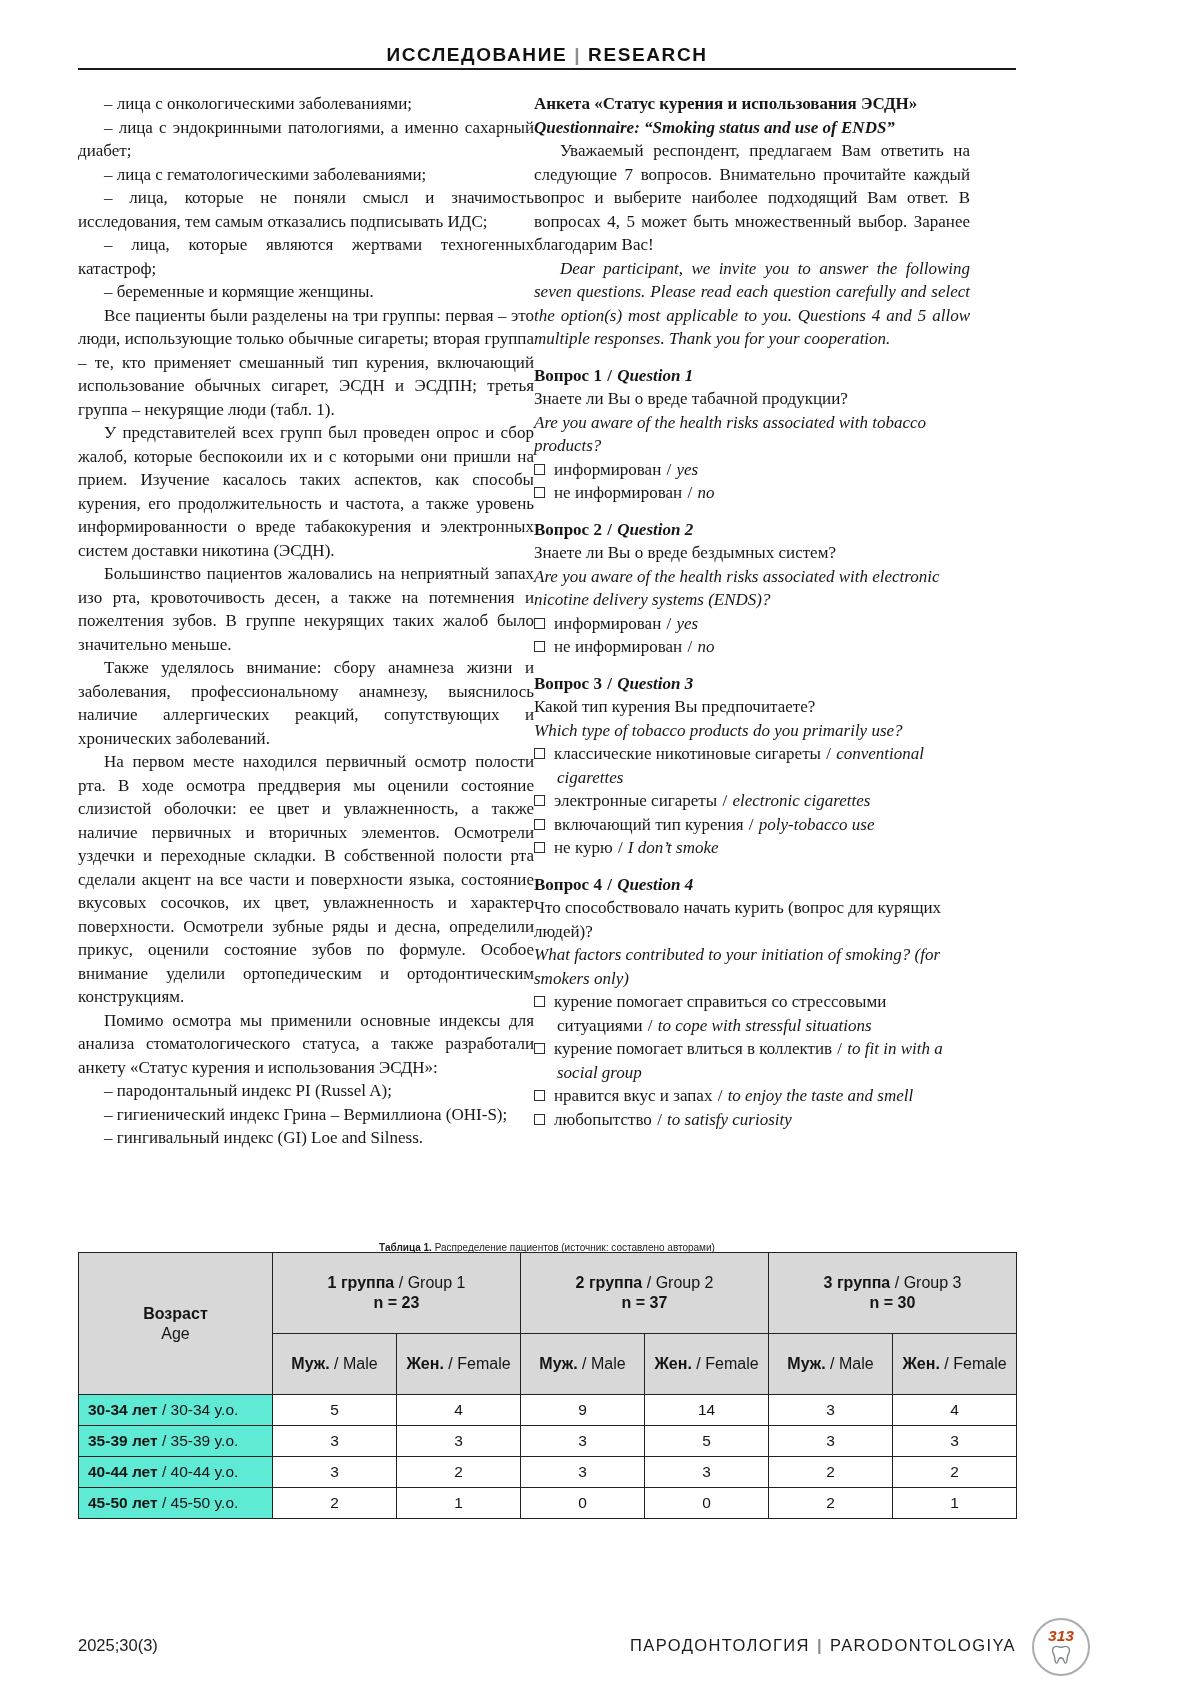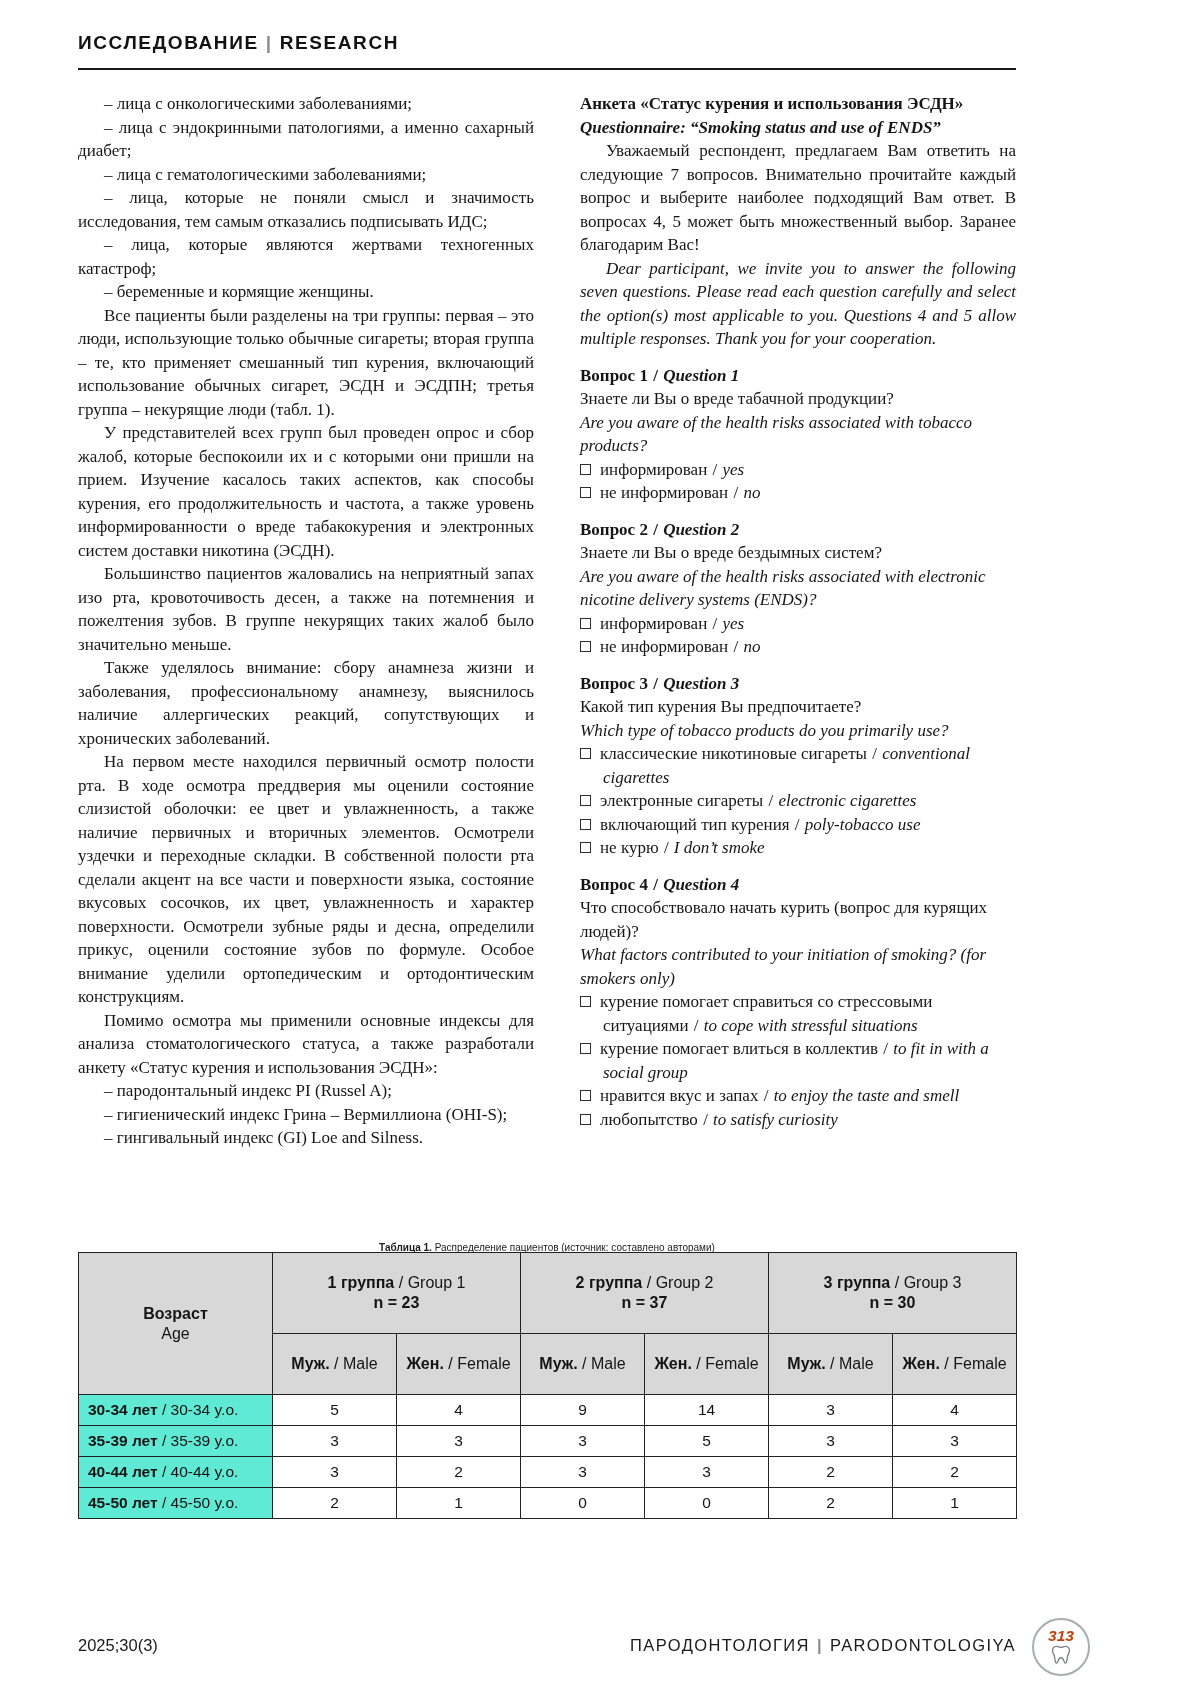--- a/index.html
+++ b/index.html
@@ -8,29 +8,29 @@
     font-family: "Liberation Serif", serif; color: #161616;
     -webkit-font-smoothing: antialiased; overflow: hidden;
   }
   .abs { position: absolute; }
   p { margin: 0; }
   .i { font-style: italic; }
   .b { font-weight: 700; }
 
   
   .running-head {
-    left: 78px; top: 32px; width: 938px; text-align: left;
+    left: 78px; top: 44px; width: 938px; text-align: center;
     font-family: "Liberation Sans", sans-serif; font-weight: 700;
     font-size: 19px; letter-spacing: 1.6px; color: #121212;
   }
   .pipe { color: #8c8c8c; padding: 0 7px; font-weight: 700; }
   .head-rule { left: 78px; top: 68px; width: 938px; border-top: 2.5px solid #1a1a1a; }
 
   
-  .columns { left: 78px; top: 92px; width: 938px; display: flex; gap: 46px; align-items: flex-start; }
+  .columns { left: 78px; top: 92px; width: 938px; display: flex; align-items: flex-start; }
   .col-left  { flex: 0 0 456px; width: 456px; }
   .col-right { flex: 0 0 436px; width: 436px; }
   .body-p { font-size: 17px; line-height: 23.5px; text-align: justify; text-indent: 26px; }
   .q-title { font-size: 17px; line-height: 23.5px; font-weight: 700; text-align: left; }
   .qblock { margin-top: 13px; }
   .qhead { font-size: 17px; line-height: 23.5px; font-weight: 700; }
   .qtext { font-size: 17px; line-height: 23.5px; text-align: left; }
   .opt { font-size: 17px; line-height: 23.5px; padding-left: 23px; text-indent: -23px; text-align: left; }
   .cb {
     display: inline-block; width: 9px; height: 9px;

